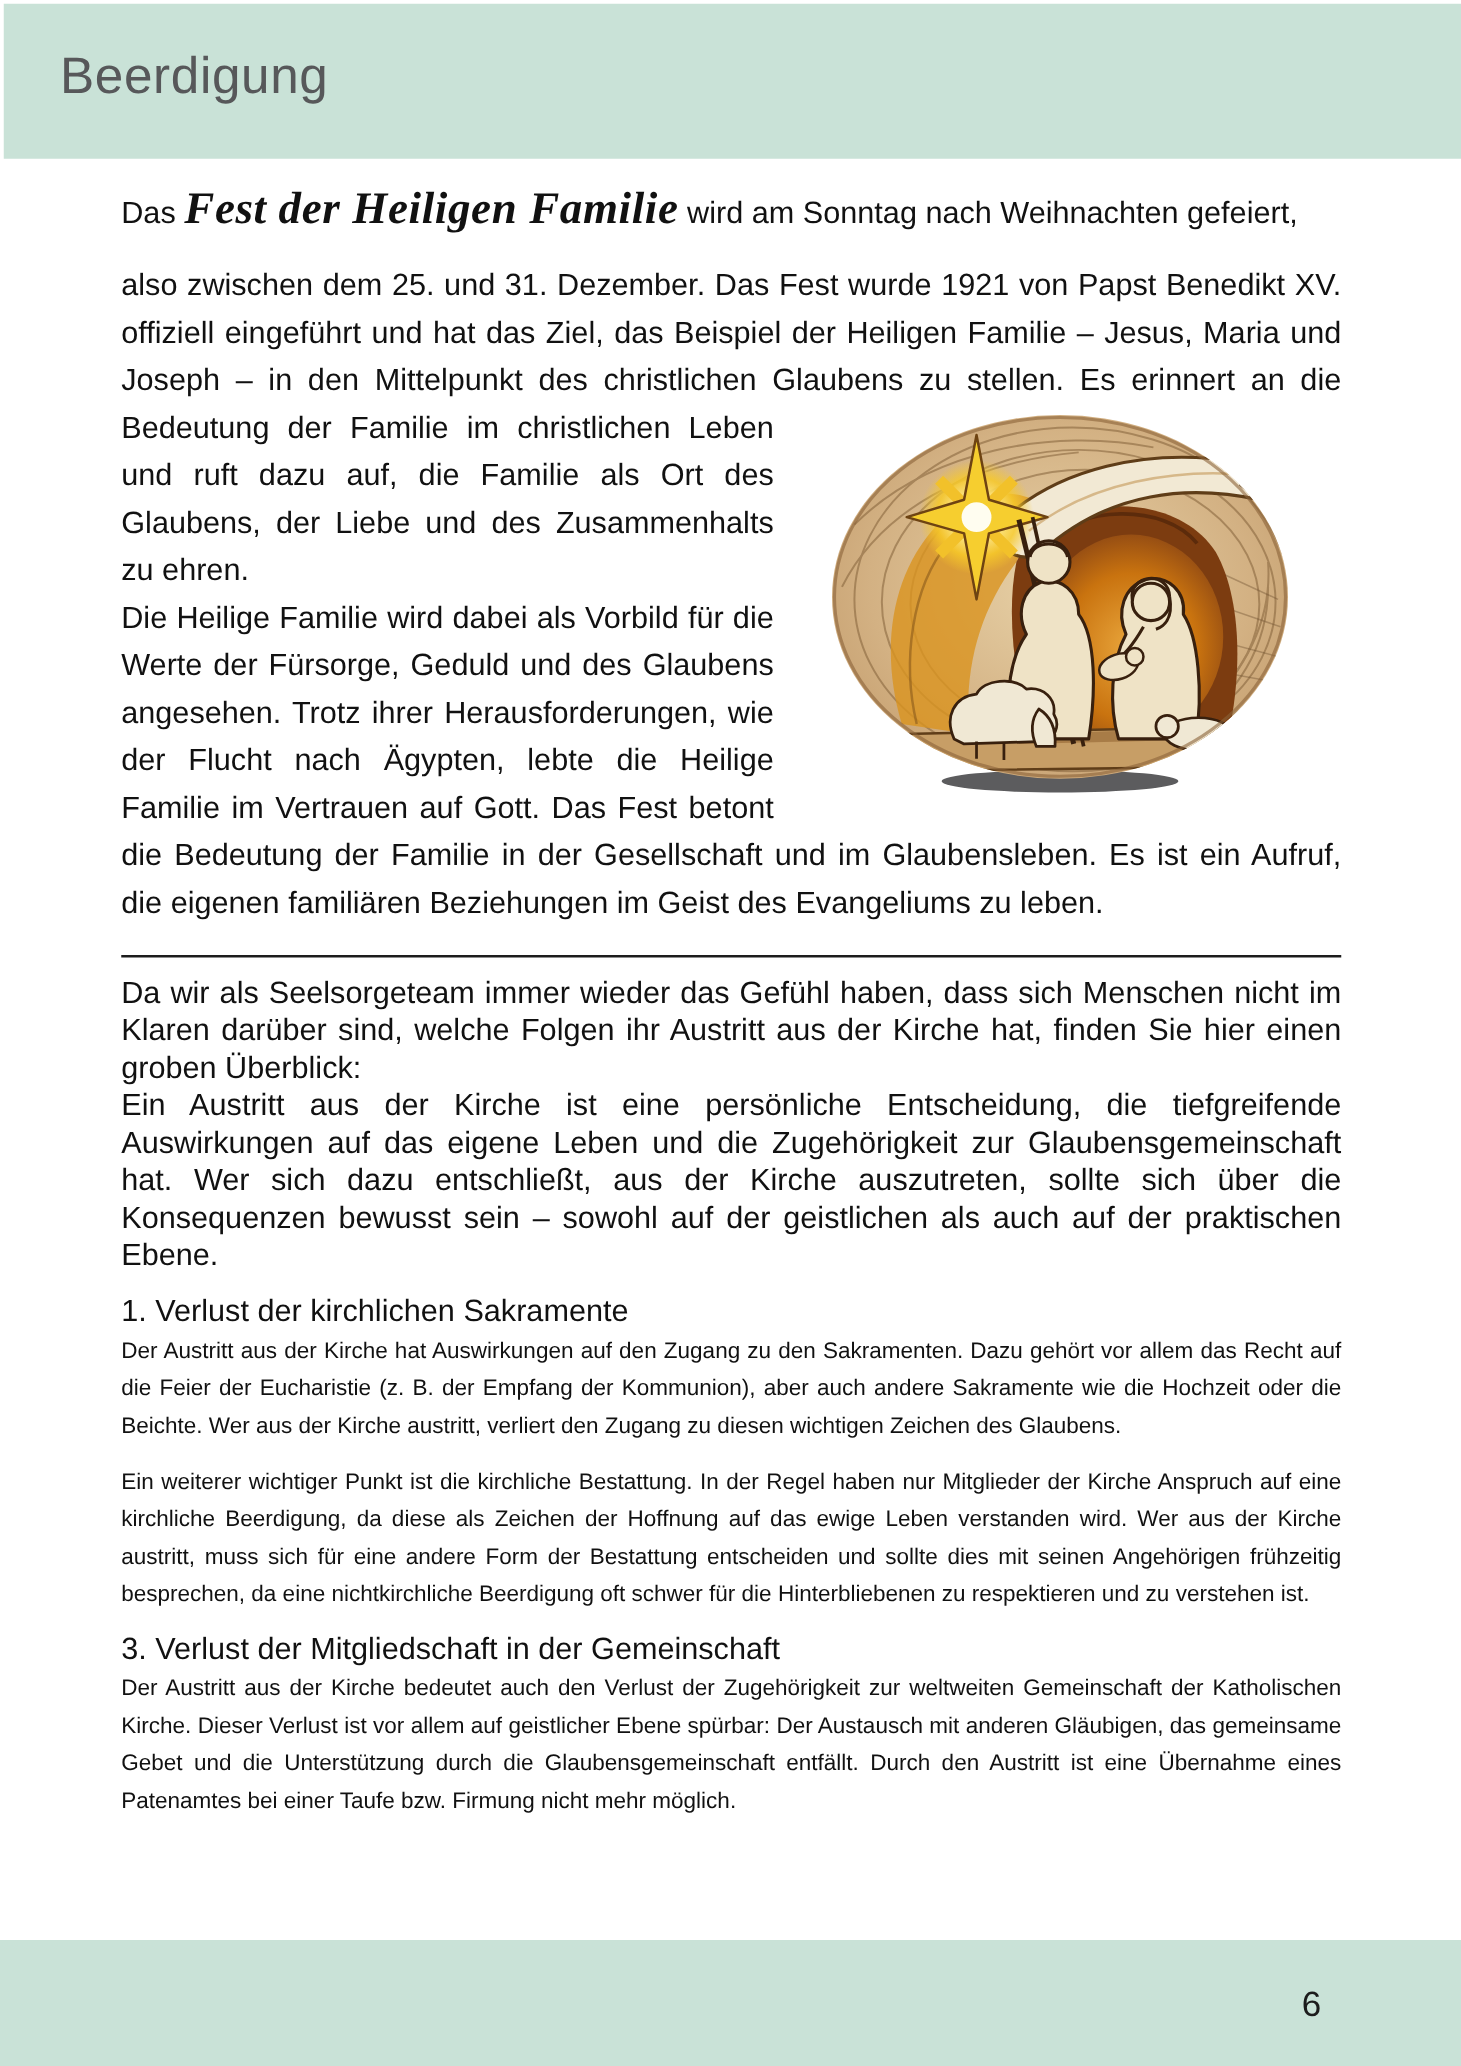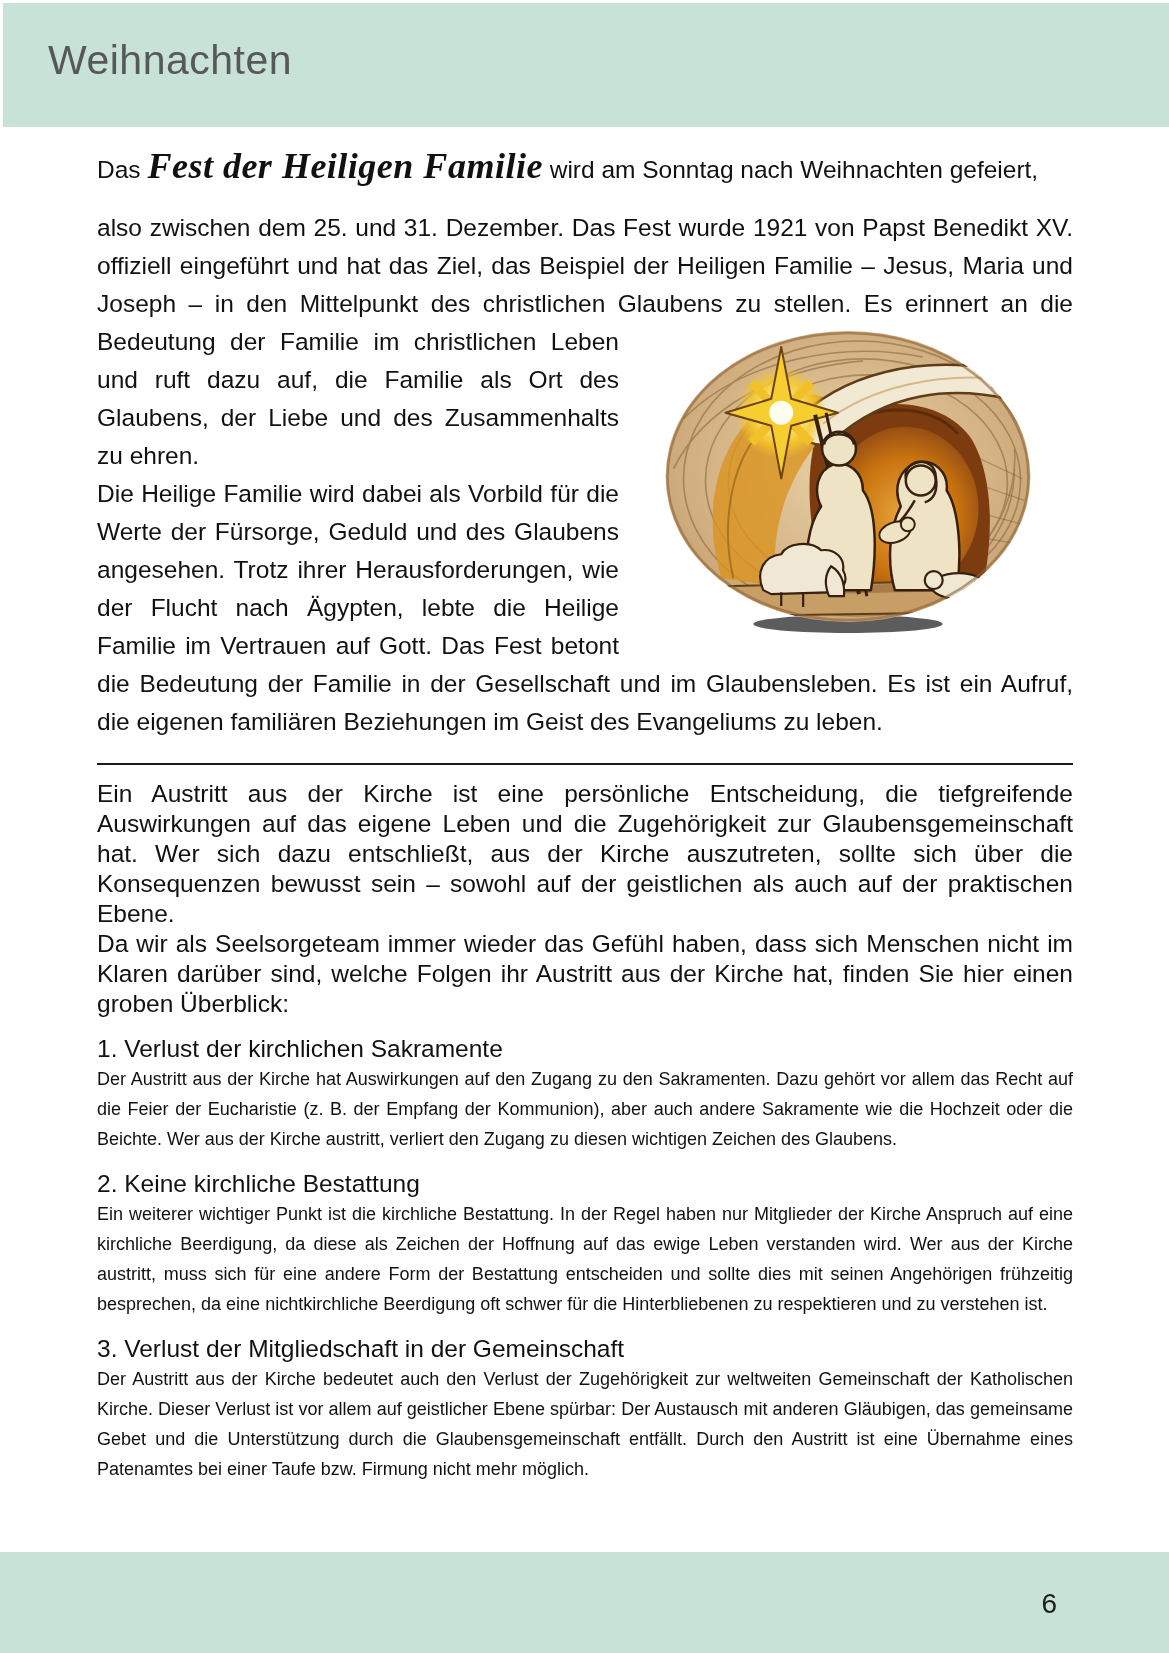--- a/index.html
+++ b/index.html
@@ -116,21 +116,21 @@
     font-size: 28px;
     color: #1c1c1c;
   }
 </style>
 </head>
 <body>
 
 <div class="page">
 
   <div class="header-banner">
-    <h1>Weihnachten</h1>
+    <h1>Beerdigung</h1>
   </div>
 
   <div class="main">
 
     <p class="lead-par"><span>Das </span><span class="lead-title">Fest der Heiligen Familie</span><span> wird am Sonntag nach Weihnachten gefeiert,</span></p>
 
     <div class="intro-par">
       <span>also zwischen dem 25. und 31. Dezember. Das Fest wurde 1921 von Papst Benedikt XV. offiziell eingeführt und hat das Ziel, das Beispiel der Heiligen Familie – Jesus, Maria und Joseph – in den Mittelpunkt des christlichen Glaubens zu stellen. Es erinnert an die </span><span class="img-float">
 
         <svg viewBox="0 0 370 306" width="370" height="305" aria-hidden="true">
@@ -233,31 +233,30 @@
           </g>
         </svg>
       </span><span>Bedeutung der Familie im christlichen Leben und ruft dazu auf, die Familie als Ort des Glaubens, der Liebe und des Zusammenhalts zu ehren.</span>
       <span class="sub">Die Heilige Familie wird dabei als Vorbild für die Werte der Fürsorge, Geduld und des Glaubens angesehen. Trotz ihrer Herausforderungen, wie der Flucht nach Ägypten, lebte die Heilige Familie im Vertrauen auf Gott. Das Fest betont die Bedeutung der Familie in der Gesellschaft und im Glaubensleben. Es ist ein Aufruf, die eigenen familiären Beziehungen im Geist des Evangeliums zu leben.</span>
     </div>
 
     <hr class="divider">
 
 
     <div class="body-par">
+      <span class="sub">Da wir als Seelsorgeteam immer wieder das Gefühl haben, dass sich Menschen nicht im Klaren darüber sind, welche Folgen ihr Austritt aus der Kirche hat, finden Sie hier einen groben Überblick:</span>
       <span class="sub">Ein Austritt aus der Kirche ist eine persönliche Entscheidung, die tiefgreifende Auswirkungen auf das eigene Leben und die Zugehörigkeit zur Glaubensgemeinschaft hat. Wer sich dazu entschließt, aus der Kirche auszutreten, sollte sich über die Konsequenzen bewusst sein – sowohl auf der geistlichen als auch auf der praktischen Ebene.</span>
-      <span class="sub">Da wir als Seelsorgeteam immer wieder das Gefühl haben, dass sich Menschen nicht im Klaren darüber sind, welche Folgen ihr Austritt aus der Kirche hat, finden Sie hier einen groben Überblick:</span>
     </div>
 
     <div class="sub-item">
       <p class="sub-title">1. Verlust der kirchlichen Sakramente</p>
       <p class="sub-text">Der Austritt aus der Kirche hat Auswirkungen auf den Zugang zu den Sakramenten. Dazu gehört vor allem das Recht auf die Feier der Eucharistie (z. B. der Empfang der Kommunion), aber auch andere Sakramente wie die Hochzeit oder die Beichte. Wer aus der Kirche austritt, verliert den Zugang zu diesen wichtigen Zeichen des Glaubens.</p>
     </div>
 
     <div class="sub-item">
-      <p class="sub-title">2. Keine kirchliche Bestattung</p>
       <p class="sub-text">Ein weiterer wichtiger Punkt ist die kirchliche Bestattung. In der Regel haben nur Mitglieder der Kirche Anspruch auf eine kirchliche Beerdigung, da diese als Zeichen der Hoffnung auf das ewige Leben verstanden wird. Wer aus der Kirche austritt, muss sich für eine andere Form der Bestattung entscheiden und sollte dies mit seinen Angehörigen frühzeitig besprechen, da eine nichtkirchliche Beerdigung oft schwer für die Hinterbliebenen zu respektieren und zu verstehen ist.</p>
     </div>
 
     <div class="sub-item">
       <p class="sub-title">3. Verlust der Mitgliedschaft in der Gemeinschaft</p>
       <p class="sub-text">Der Austritt aus der Kirche bedeutet auch den Verlust der Zugehörigkeit zur weltweiten Gemeinschaft der Katholischen Kirche. Dieser Verlust ist vor allem auf geistlicher Ebene spürbar: Der Austausch mit anderen Gläubigen, das gemeinsame Gebet und die Unterstützung durch die Glaubensgemeinschaft entfällt. Durch den Austritt ist eine Übernahme eines Patenamtes bei einer Taufe bzw. Firmung nicht mehr möglich.</p>
     </div>
 
   </div>
 

